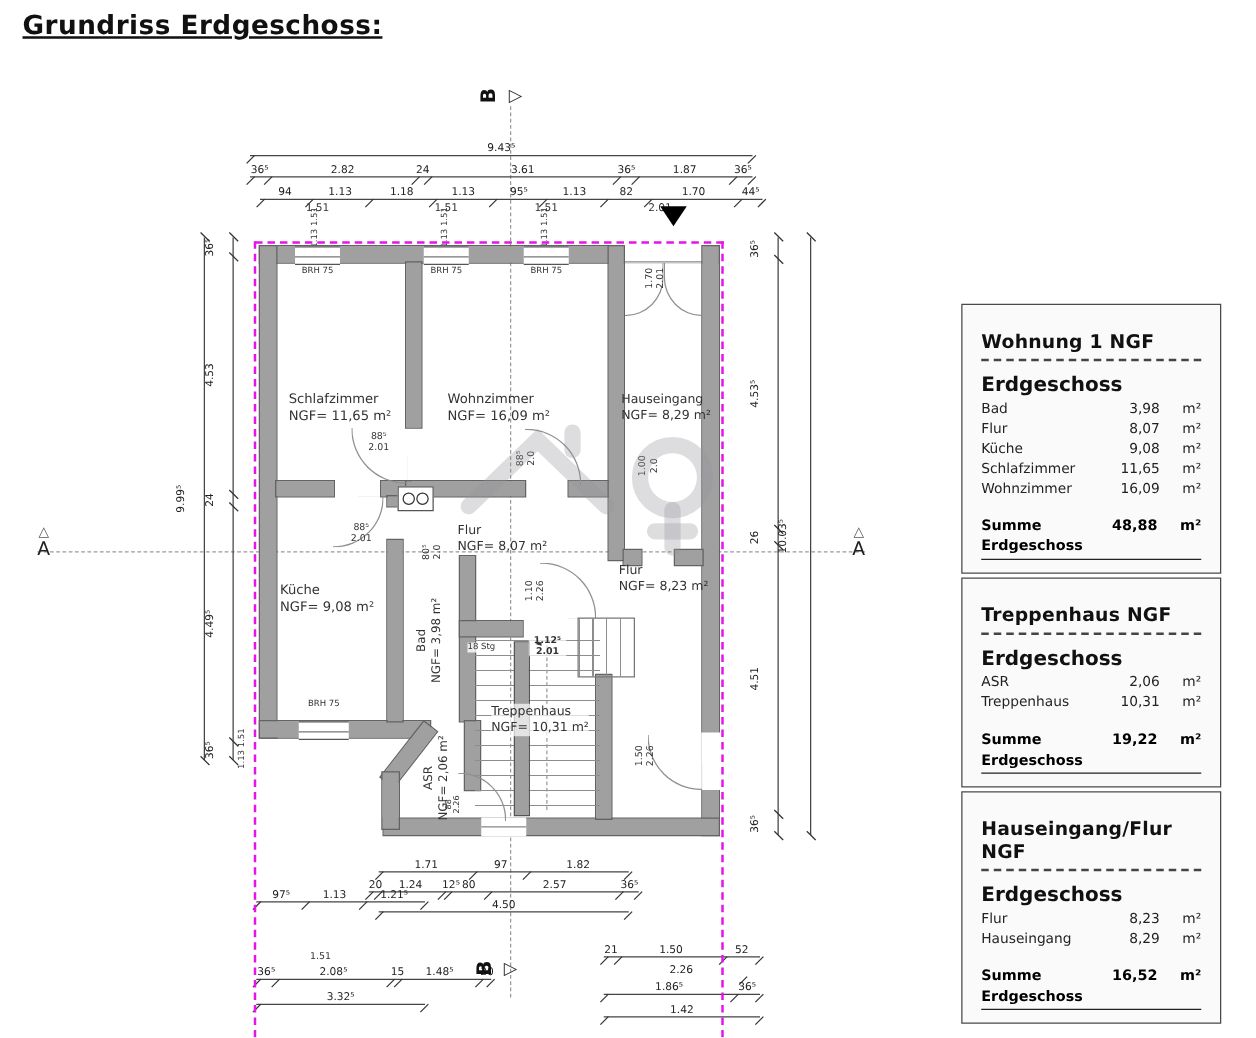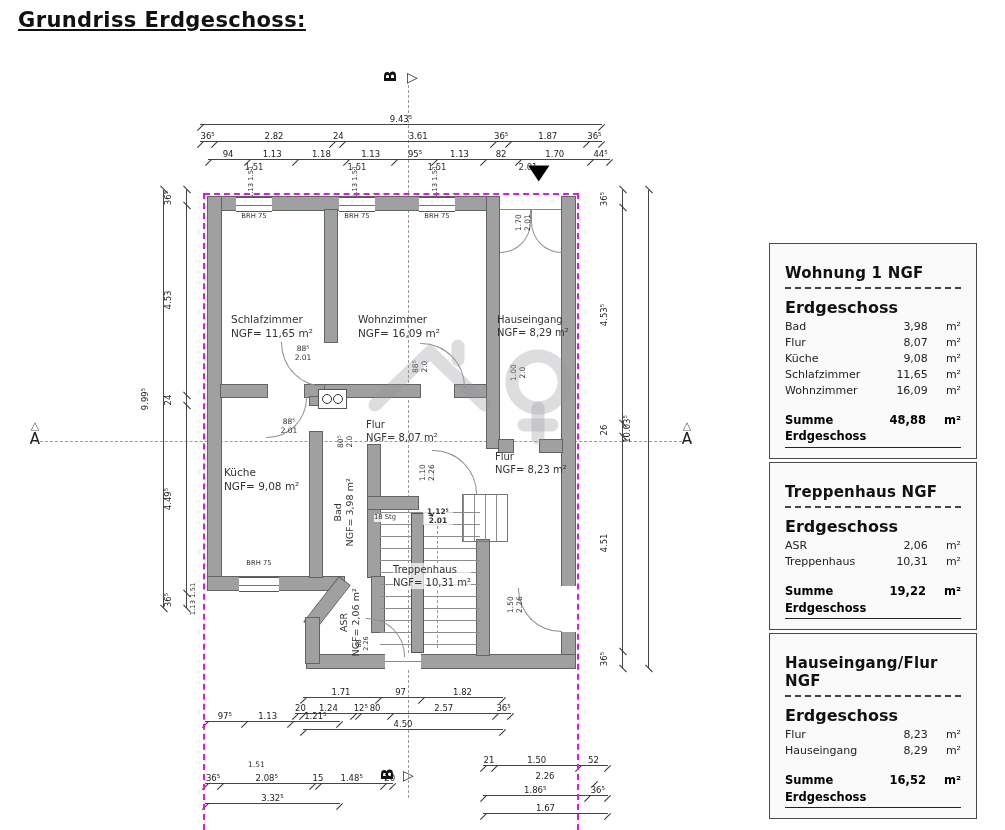--- a/index.html
+++ b/index.html
@@ -442,21 +442,21 @@
   <div class="hchain" style="left:483px;top:782px;width:125px;">
     <div class="seg first" style="flex-grow:1.865">
         <span>1.86⁵</span>
       </div>
     <div class="seg" style="flex-grow:0.365">
         <span>36⁵</span>
       </div>
   </div>
   <div class="hchain" style="left:483px;top:800px;width:125px;">
     <div class="seg first" style="flex-grow:1">
-        <span>1.67</span>
+        <span>1.42</span>
       </div>
   </div>
 
   <svg class="wlogo" style="left:360px;top:330px;" width="230" height="120" viewBox="0 0 230 120">
     <g fill="none" stroke="rgba(150,150,158,.32)" stroke-width="13" stroke-linecap="round">
       <path d="M15 75 L70 22 L125 75"></path>
       <path d="M98 30 L98 16"></path>
       <circle cx="178" cy="52" r="26"></circle>
       <path d="M178 78 L178 108"></path>
       <path d="M164 95 L192 95"></path>

